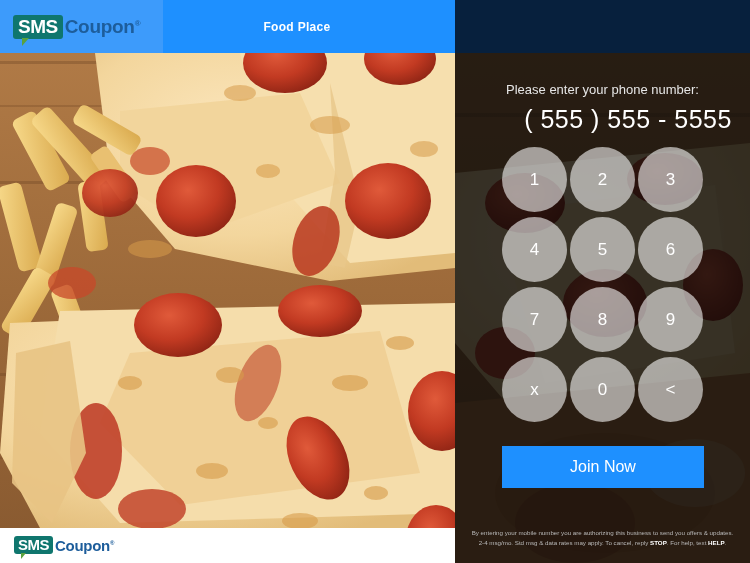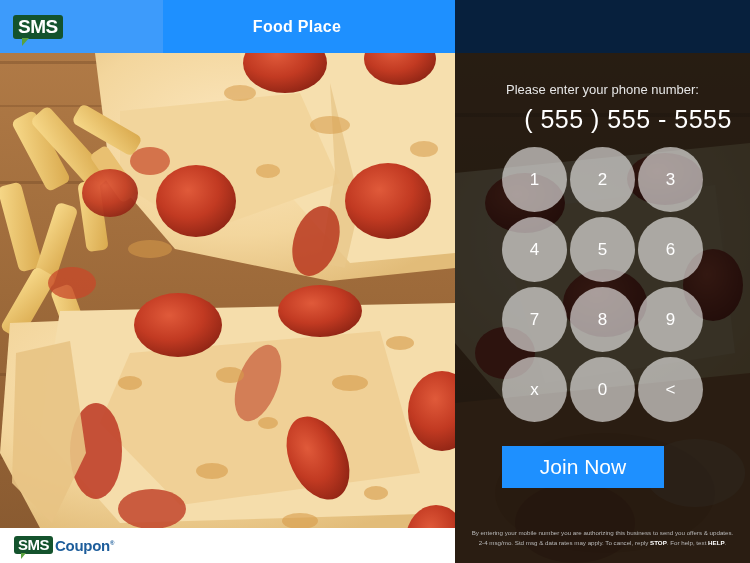--- a/index.html
+++ b/index.html
@@ -34,31 +34,31 @@
     width:163px; height:53px;
     background:#3d9bfb;
     display:flex;
     align-items:center;
     padding-left:13px;
   }
   .brand-title {
     flex:1;
     text-align:center;
     color:#ffffff;
-    font-size:16px;
+    font-size:12px;
     font-weight:bold;
     letter-spacing:0.3px;
     padding-right:24px;
   }
 
   
   .smslogo { display:flex; align-items:flex-start; }
   .sms-bubble {
     position:relative;
-    background:#14532d;
+    background:#0f766e;
     border-radius:3px;
     padding:2px 5px 2px 5px;
     color:#ffffff;
     font-size:19px;
     font-weight:bold;
     line-height:20px;
     letter-spacing:-0.5px;
   }
   .sms-bubble::after {
     content:"";
@@ -190,24 +190,24 @@
     align-items:center;
     justify-content:center;
     color:#ffffff;
     font-size:17px;
     user-select:none;
   }
 
   .join-btn {
     position:absolute;
     left:47px; top:446px;
-    width:162px; height:42px;
+    width:202px; height:42px;
     background:#1e90ff;
     color:#ffffff;
-    font-size:21px;
+    font-size:16px;
     display:flex;
     align-items:center;
     justify-content:center;
     border:none;
     font-family:"Liberation Sans", sans-serif;
     cursor:pointer;
   }
 
   .legal {
     position:absolute;
@@ -225,20 +225,21 @@
 <body>
 
 <div class="app">
 
   <div class="left-panel">
 
     <div class="header-bar">
       <div class="logo-slot">
         <div class="smslogo">
           <span class="sms-bubble">SMS</span>
+          <span class="coupon-word"><span>Coupon</span><span class="reg-mark">®</span></span>
         </div>
       </div>
       <div class="brand-title">Food Place</div>
     </div>
 
     <div class="photo">
       <svg viewBox="0 0 455 475" preserveAspectRatio="none">
         <defs>
           <radialGradient id="pep" cx="40%" cy="35%" r="70%">
             <stop offset="0%" stop-color="#e05a3a"></stop>

